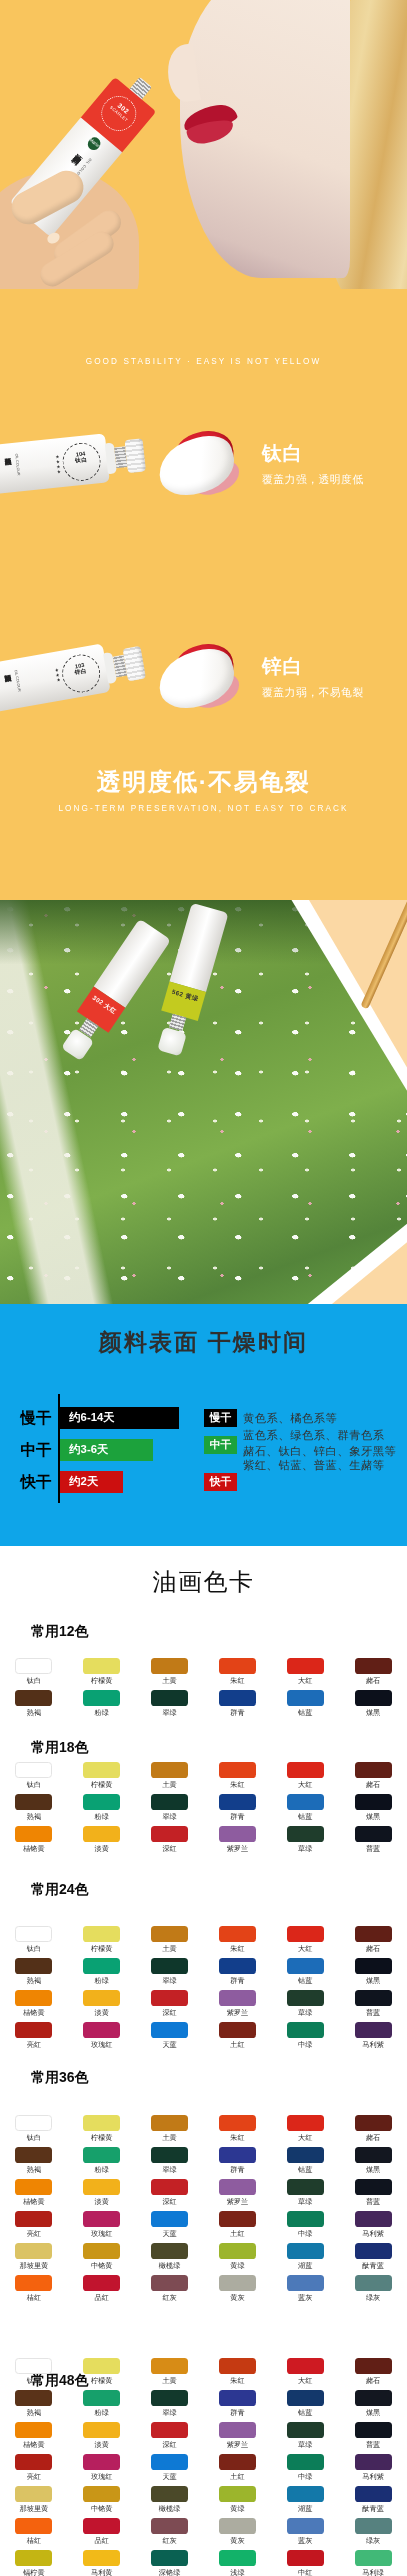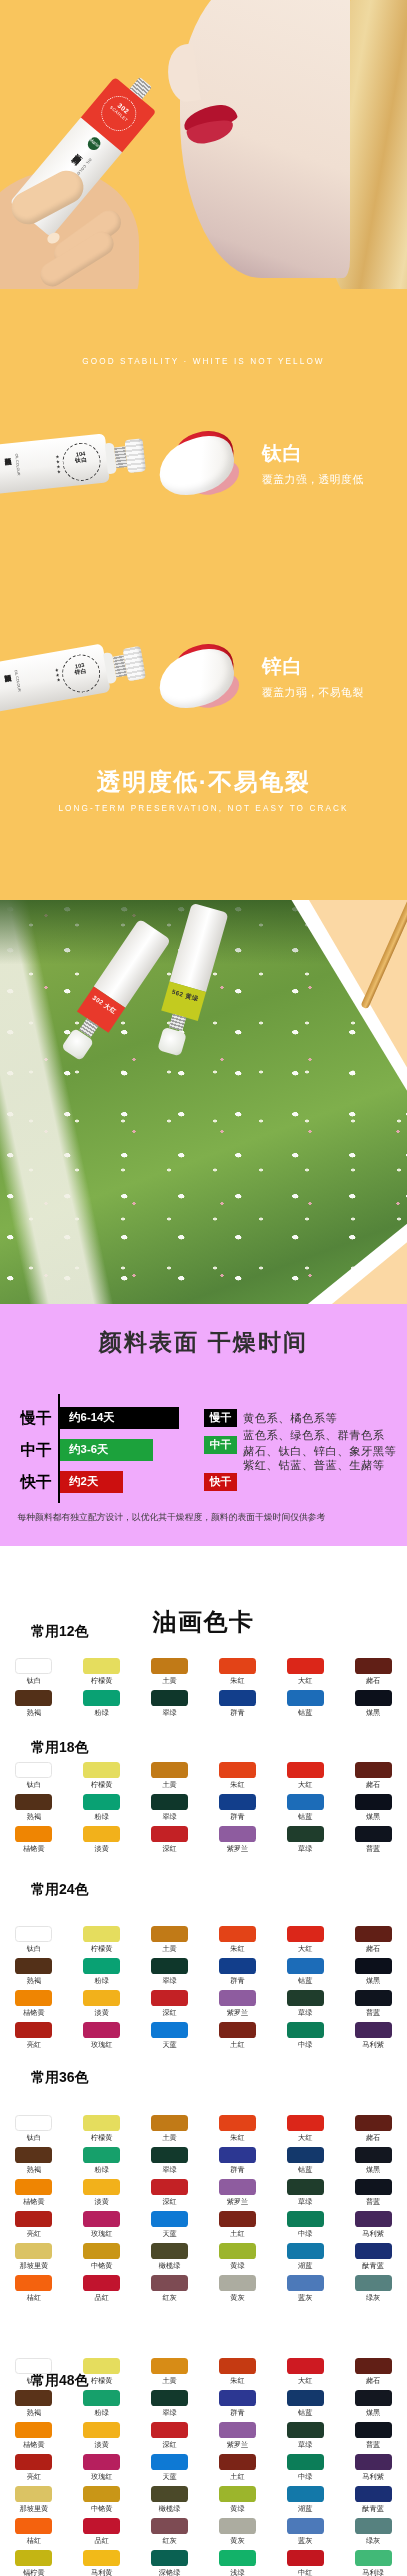--- a/index.html
+++ b/index.html
@@ -108,34 +108,34 @@
   .ptube .pt-band{position:absolute;left:0;top:82px;width:38px;height:30px;color:#fff;text-align:center;}
   .ptube .pt-band span{display:inline-block;margin-top:5.2px;font-size:6.2px;font-weight:bold;letter-spacing:0.5px;}
   .ptube .pt-neck{position:absolute;left:12.4px;top:112px;width:13.4px;height:14.4px;
         background:repeating-linear-gradient(0deg,#9e9e9e 0 1.5px,#e8e8e8 1.5px 3.1px);}
   .ptube .pt-cap{position:absolute;left:7.2px;top:127px;width:24px;height:24px;border-radius:5.2px;
         background:radial-gradient(circle at 40% 40%,#ffffff 0%,#e6e8e2 70%,#c9ccc4 100%);}
   .pt1{left:93px;top:15.5px;transform:rotate(34deg);}
   .pt2{left:170px;top:5.2px;transform:rotate(16deg);}
 
   
-  .drytime{height:242px;background:#f0abfc;}
+  .drytime{height:242px;background:#0ea5e9;}
   .dry-title{position:absolute;top:23px;left:0;width:407px;text-align:center;color:#2F2F2F;
         font-size:23px;font-weight:600;letter-spacing:2.1px;}
   .axis{position:absolute;left:58px;top:90px;width:1.5px;height:109px;background:#000;}
   .cat{position:absolute;left:15.5px;width:41px;text-align:center;font-size:15.5px;font-weight:bold;color:#000;}
   .bar{position:absolute;left:60px;height:21.6px;color:#fff;font-size:11.3px;font-weight:bold;line-height:21.6px;padding-left:9.3px;box-sizing:border-box;}
   .badge{position:absolute;left:204px;width:33px;height:17.5px;color:#fff;font-size:10.8px;font-weight:bold;text-align:center;line-height:17.5px;}
   .leg{position:absolute;left:243px;font-size:11.3px;color:#333;letter-spacing:0.5px;}
   .notes{position:absolute;left:17.5px;top:206px;width:381px;font-size:8.8px;color:#3a3a3a;line-height:14.4px;}
 
   
   .cards{height:1679px;background:#fff;}
   .cc-title{position:absolute;top:19.6px;left:0;width:407px;text-align:center;color:#111;
-        font-size:24px;font-weight:bold;letter-spacing:1.5px;margin-top:40px;}
+        font-size:24px;font-weight:normal;letter-spacing:1.5px;}
   .group-heading{position:absolute;left:31px;font-size:14px;font-weight:bold;color:#0c0c0c;}
   .sw-grid{position:absolute;left:0;width:407px;display:grid;grid-template-columns:repeat(6,1fr);}
   .sw-cell{display:flex;flex-direction:column;align-items:center;}
   .sw{width:37px;height:15.5px;border-radius:3.6px;}
   .sw.light{border:0.5px solid #E4E4E4;box-sizing:border-box;}
   .sw-label{margin-top:2.6px;font-size:7.2px;color:#2b2b2b;white-space:nowrap;}
 </style>
 </head>
 <body>
 
@@ -163,21 +163,21 @@
         <div class="ht-en">OIL COLOUR</div>
       </div>
     </div>
     <div class="thumb"></div>
     <div class="finger f1"></div>
     <div class="finger f2"></div>
     <div class="nail"></div>
   </section>
 
   <section class="stability">
-    <div class="big-sub" style="top:68px;">GOOD STABILITY · WHITE IS NOT YELLOW</div>
+    <div class="big-sub" style="top:68px;">GOOD STABILITY · EASY IS NOT YELLOW</div>
 
     <div class="feat" style="top:128px;">
       <div class="tube">
         <div class="tb-body">
 
           <div class="tb-cn">油画颜料</div>
           <div class="tb-en">OIL COLOUR</div>
           <div class="tb-stars">★★★★</div>
           <div class="tb-ring">
             <span class="rc">104</span>
@@ -265,21 +265,20 @@
     <div id="chart-legend">
         <div class="badge" style="background: rgb(0, 0, 0); top: 105px;">慢干</div>
         <div class="leg" style="top: 107px;">黄色系、橘色系等</div>
         <div class="badge" style="background: rgb(28, 162, 60); top: 132px;">中干</div>
         <div class="leg" style="top: 124px;">蓝色系、绿色系、群青色系</div>
         <div class="leg" style="top: 140px;">赭石、钛白、锌白、象牙黑等</div>
         <div class="badge" style="background: rgb(204, 15, 15); top: 169px;">快干</div>
         <div class="leg" style="top: 154px;">紫红、钴蓝、普蓝、生赭等</div>
       </div>
     <div class="notes">
-      <div>每种颜料都有独立配方设计，以优化其干燥程度，颜料的表面干燥时间仅供参考</div>
     </div>
   </section>
 
   <section class="cards">
     <div class="cc-title">油画色卡</div>
     <div id="groups-host">
         <div class="group-heading" style="top: 77px;">常用12色</div>
         <div class="sw-grid" style="top: 112px; grid-auto-rows: 32px;">
           <div class="sw-cell">
             <div class="sw light" style="background: rgb(255, 255, 255);"></div>

